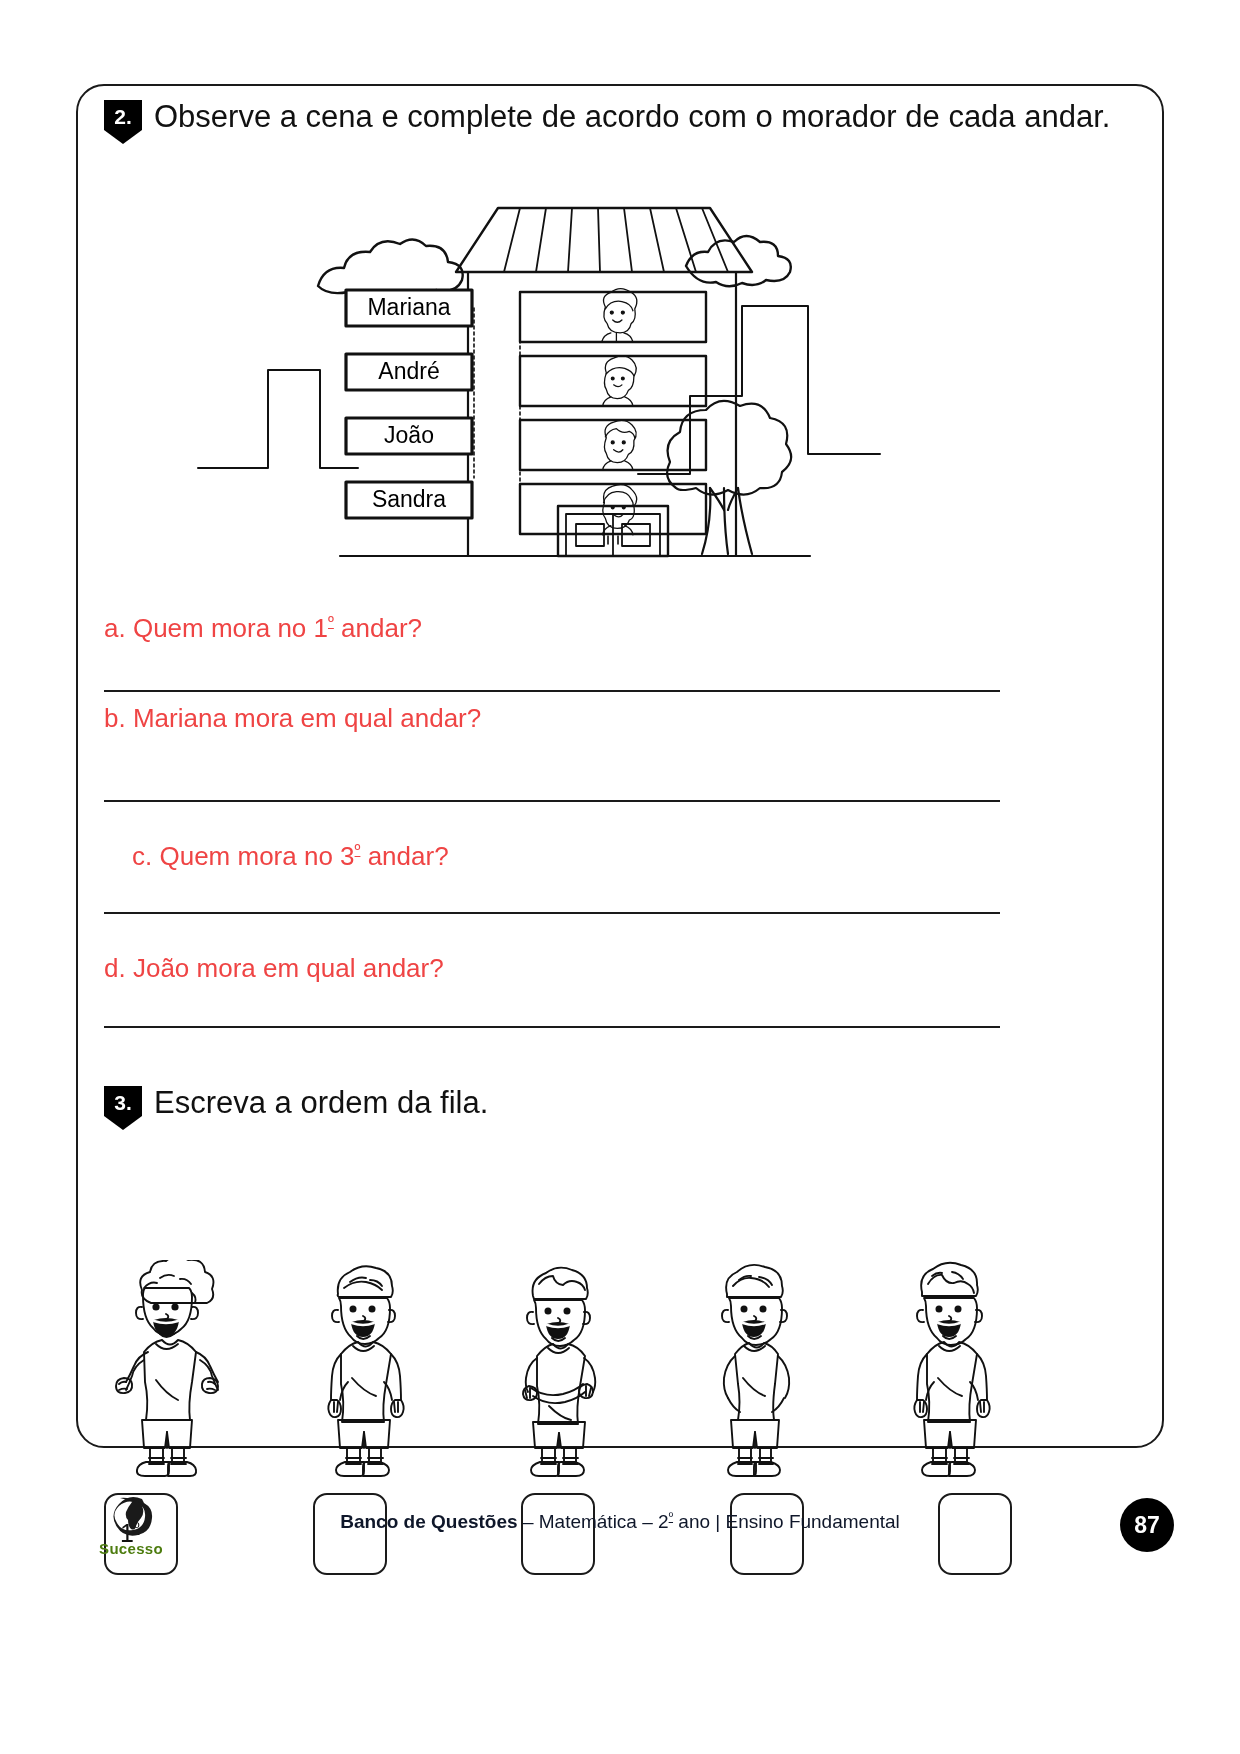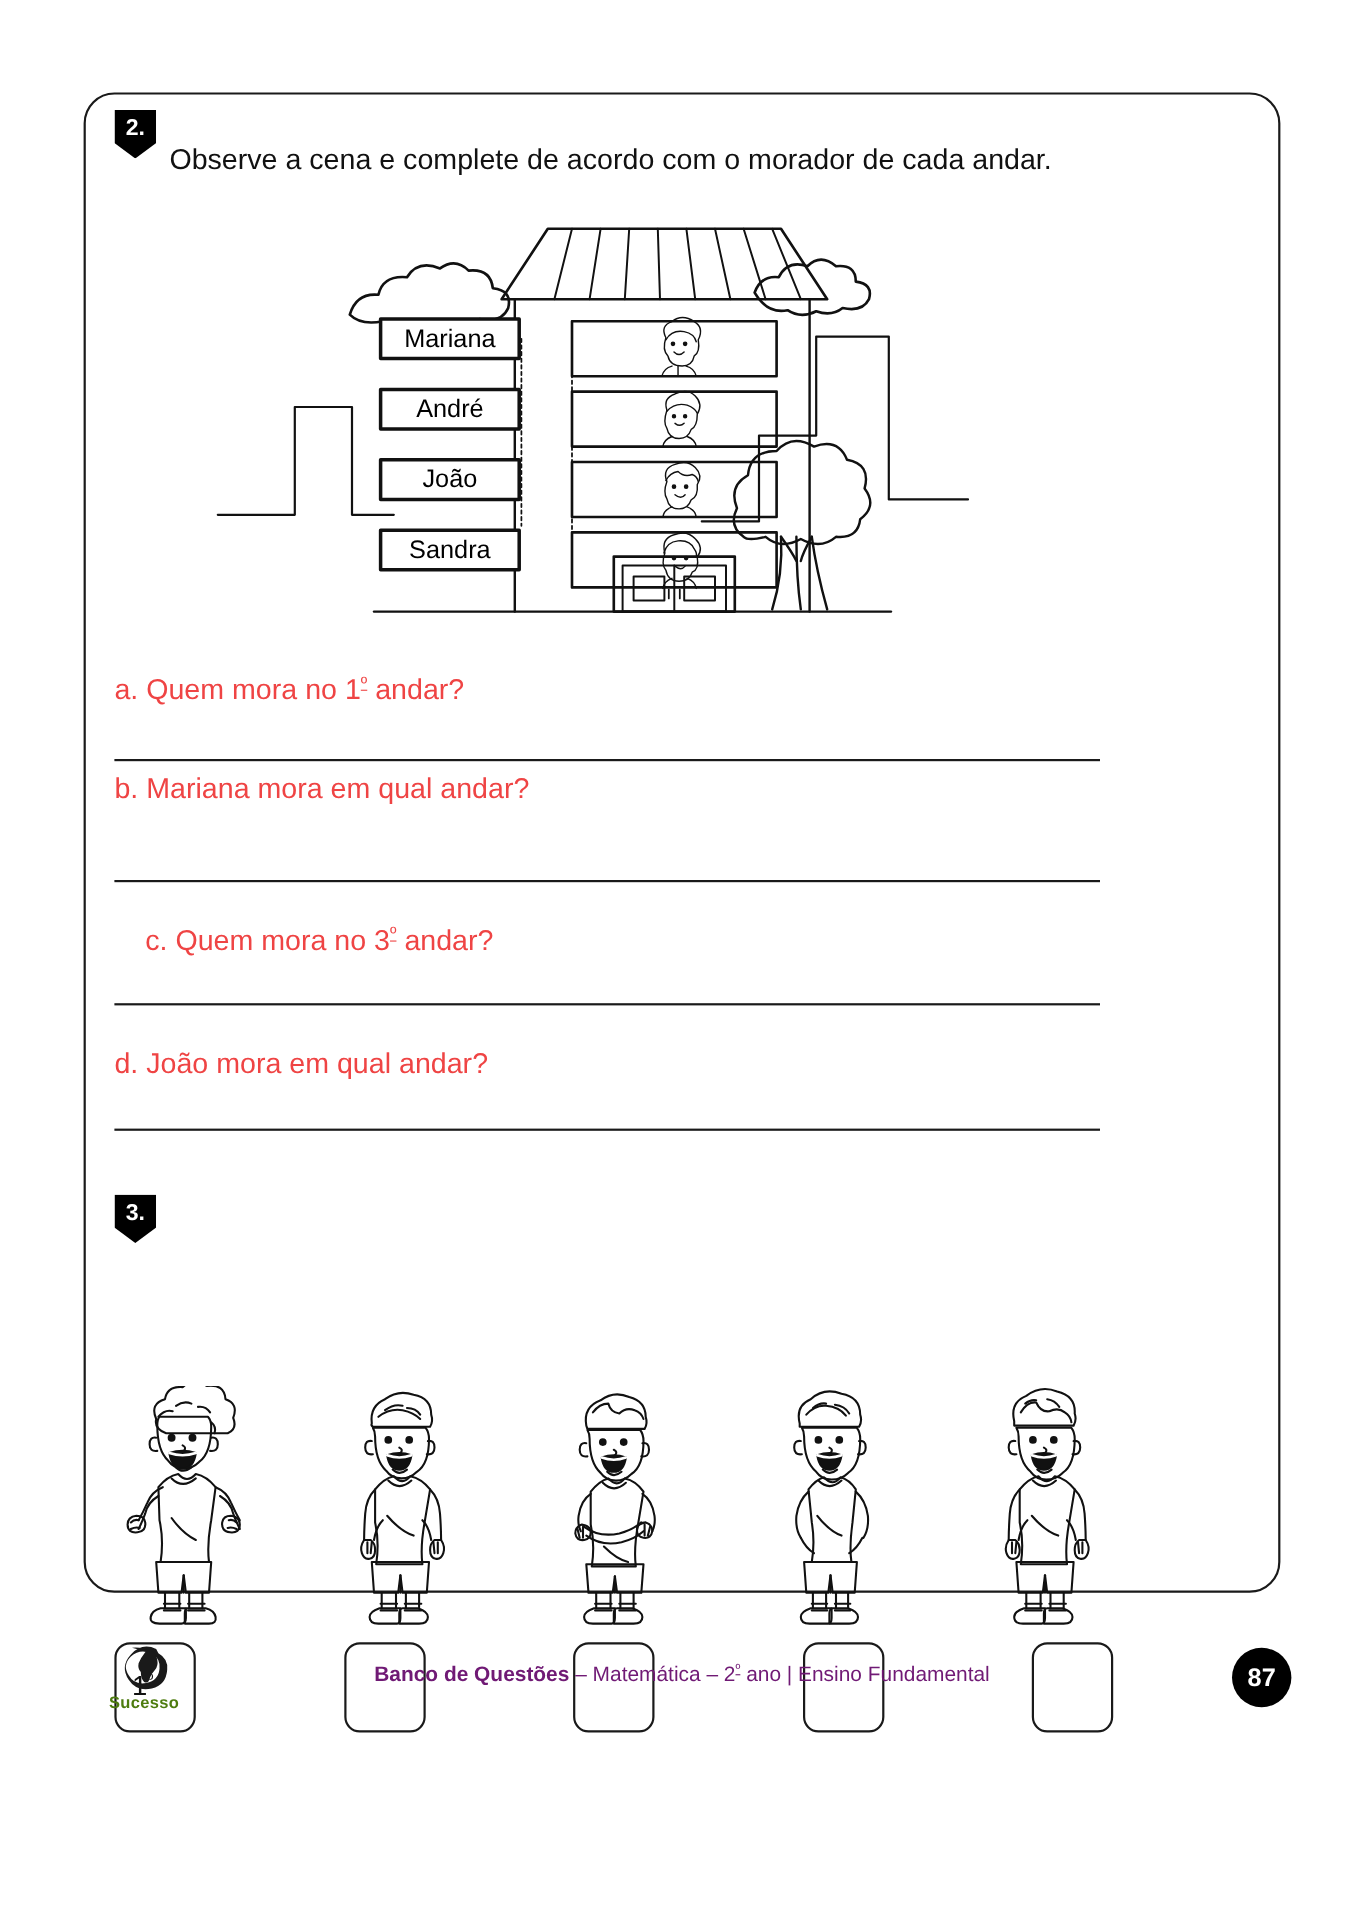--- a/index.html
+++ b/index.html
@@ -47,25 +47,24 @@
     font-family: "Liberation Sans", sans-serif;
   }
 
   .q-head {
     position: absolute;
     display: flex;
     align-items: flex-start;
     gap: 12px;
   }
   .q-head .q-text {
-    font-size: 26px;
+    font-size: 31px;
     line-height: 34px;
     color: #111;
     white-space: nowrap;
-    margin-top: 28px;
   }
 
   
   .scene {
     position: absolute;
     left: 190px;
     top: 188px;
     width: 720px;
     height: 396px;
   }
@@ -167,21 +166,21 @@
     margin-top: 2px;
     letter-spacing: .3px;
   }
   .footer-center {
     position: absolute;
     left: 0;
     top: 44px;
     width: 1240px;
     text-align: center;
     font-size: 19px;
-    color: #701a75;
+    color: #0f172a;
   }
   .footer-center b { font-weight: bold; }
   .footer-center sup { font-size: 12px; vertical-align: super; text-decoration: underline; }
   .page-num {
     position: absolute;
     right: 66px;
     top: 32px;
     width: 54px;
     height: 54px;
     border-radius: 50%;
@@ -345,20 +344,21 @@
 <div class="answer-line" style="top:912px;"></div>
 
 <div class="subq" style="top:946px;">
   <span>d.</span>
   <span>João mora em qual andar?</span><sup></sup><span></span>
 </div>
 <div class="answer-line" style="top:1026px;"></div>
 
 <div class="q-head" style="left:104px; top:1086px;">
   <span class="q-badge">3.</span>
+  <span class="q-text">Escreva a ordem da fila.</span>
 </div>
 
 <div class="kids-row">
 
   <div class="kid">
   <svg viewBox="0 0 126 218" width="126" height="218" xmlns="http://www.w3.org/2000/svg" fill="none" stroke="#111" stroke-width="1.9" stroke-linejoin="round" stroke-linecap="round">
 
     <path d="M38 30 q-6 -14 8 -18 q2 -12 16 -11 q10 -9 22 -1 q16 -2 17 12 q12 4 7 17
              q4 10 -5 14 l-56 0 q-11 -4 -9 -13z"></path>
     <path d="M40 28 q6 -7 13 -5 M56 18 q7 -5 14 -2 M76 19 q7 -1 11 5 M88 33 q5 4 3 10"></path>

